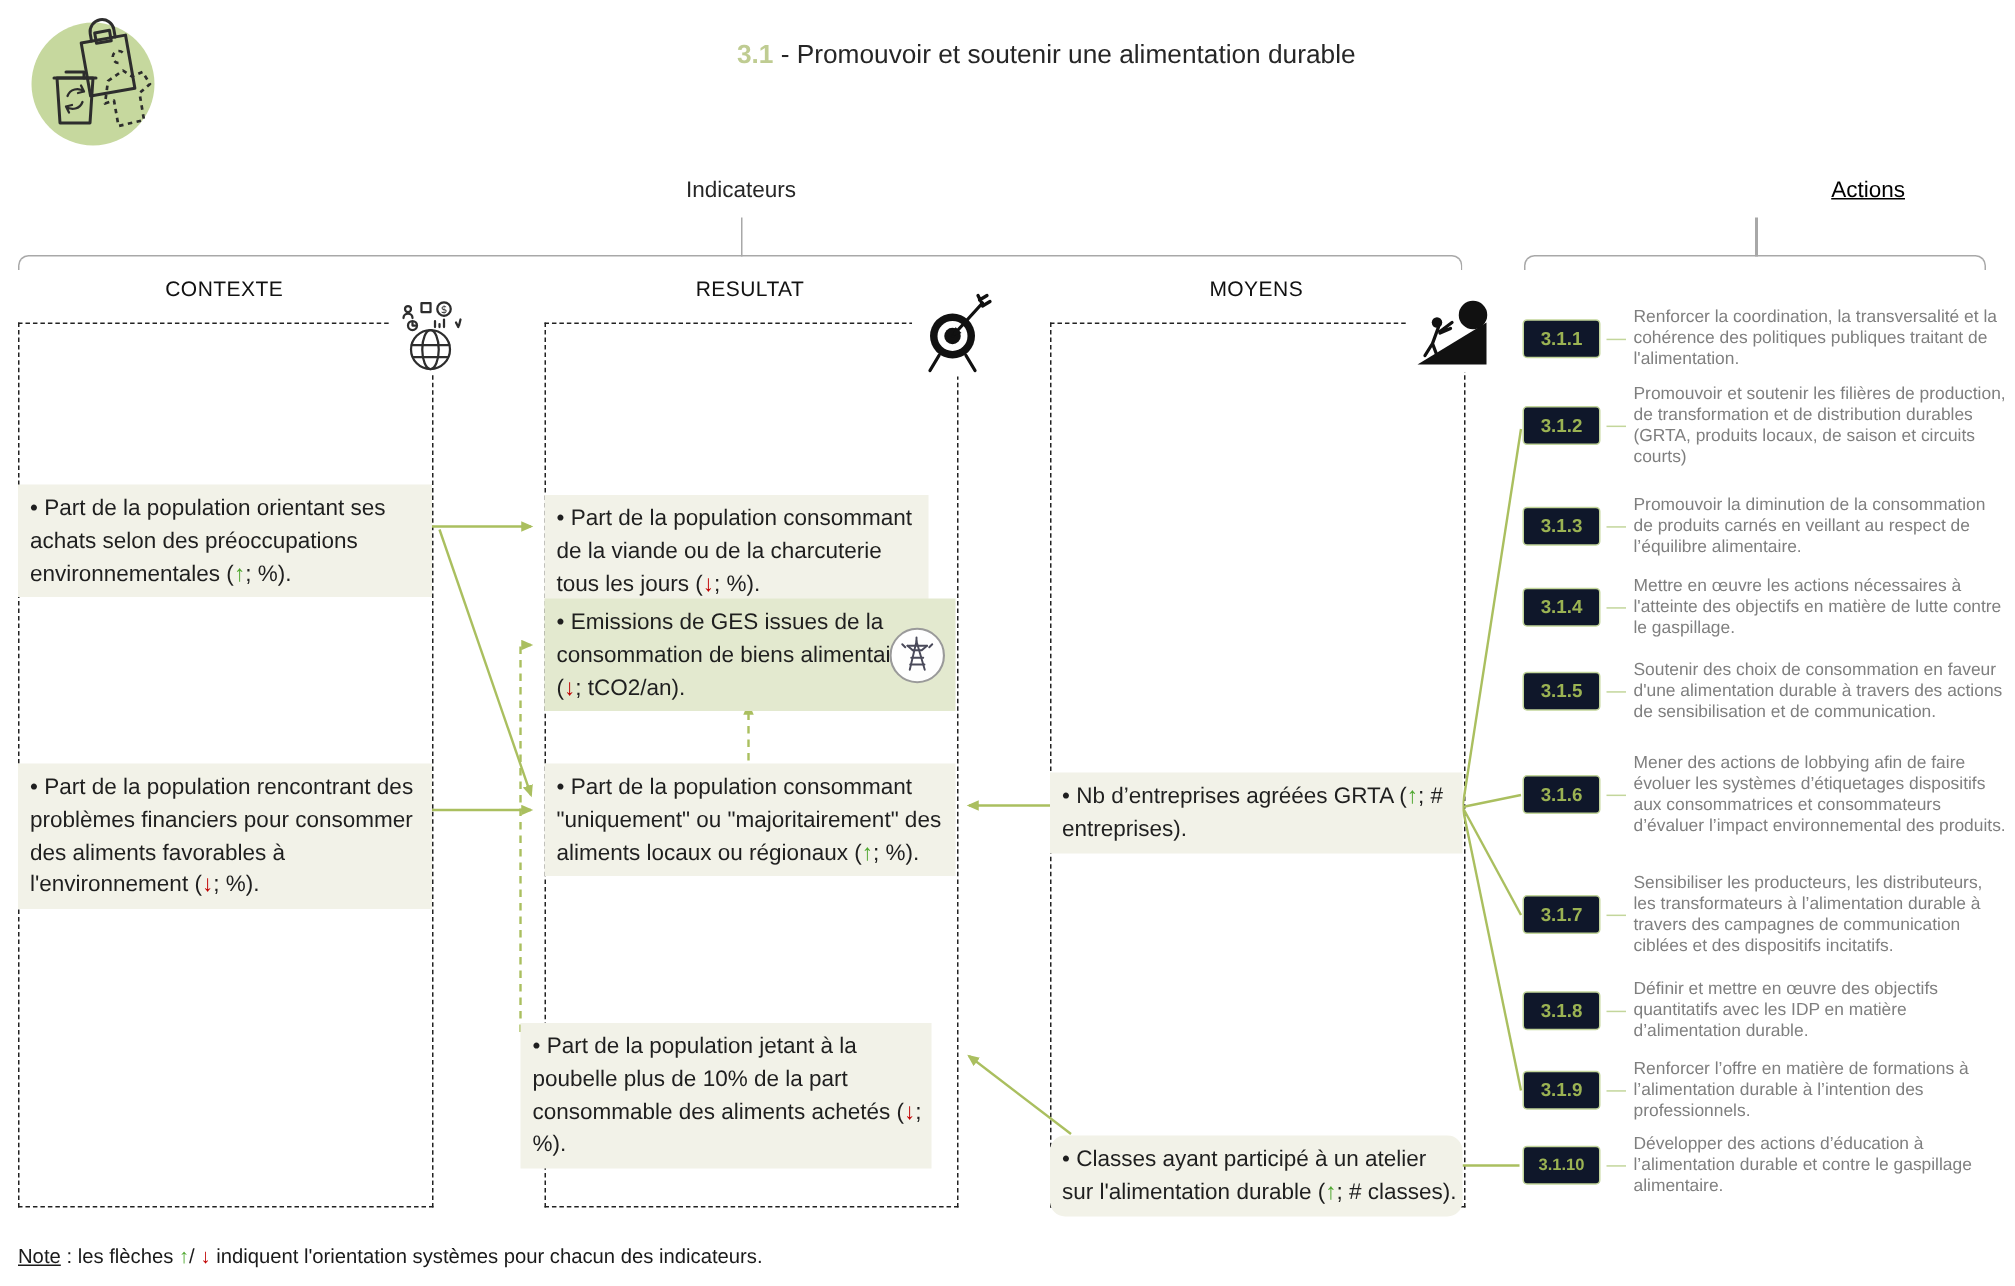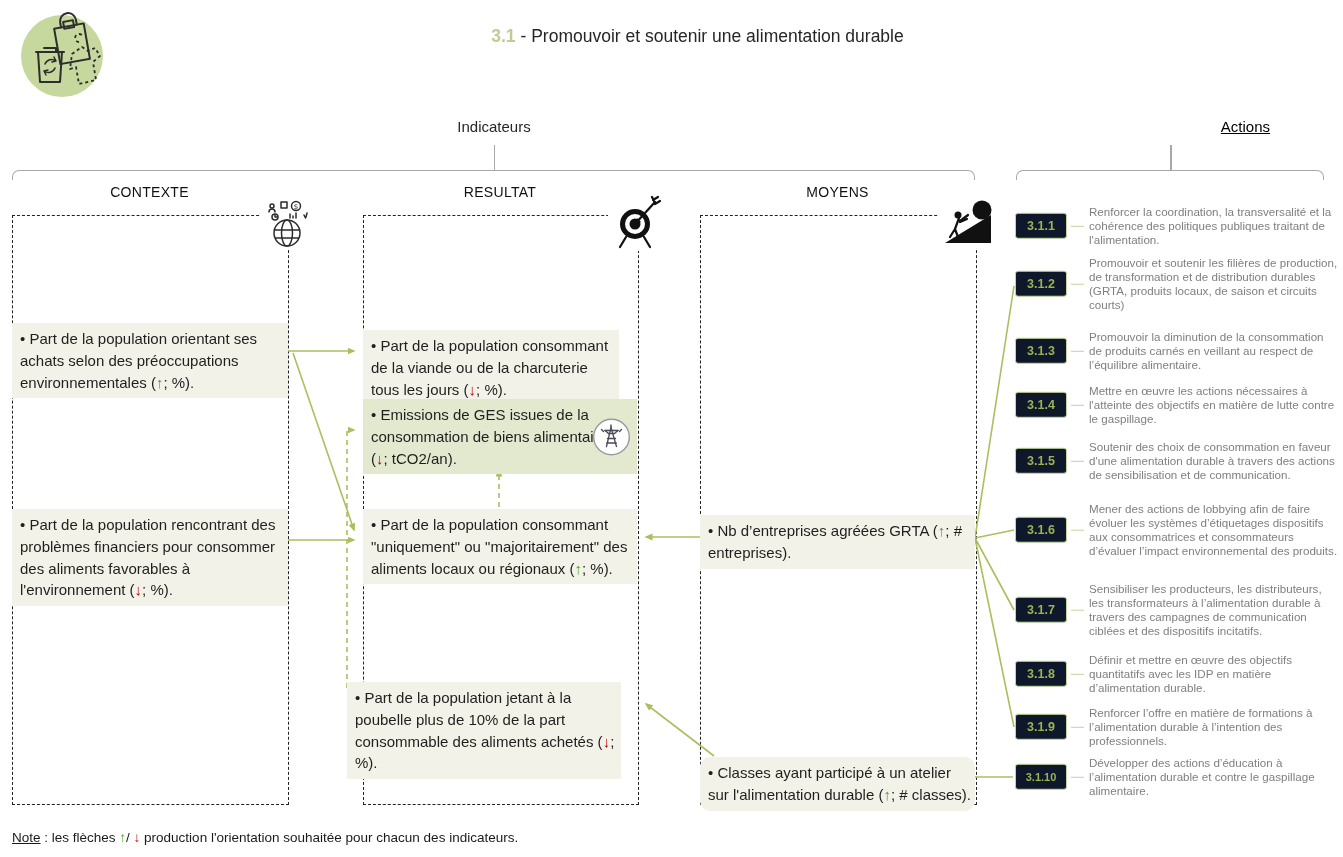--- a/index.html
+++ b/index.html
@@ -253,16 +253,16 @@
         <div class="action-text">Renforcer l’offre en matière de formations à l’alimentation durable à l’intention des professionnels.</div>
       </div>
       <div class="action-row" style="top: 777px;">
         <div class="action-num" style="font-size: 11px;">3.1.10</div>
         <div class="action-dash"></div>
         <div class="action-text">Développer des actions d’éducation à l’alimentation durable et contre le gaspillage alimentaire.</div>
       </div>
     </div>
 
   <div class="note">
-    <span class="u">Note</span><span> : les flèches </span><span class="arr up">↑</span><span>/ </span><span class="arr down">↓</span><span> production l'orientation souhaitée pour chacun des indicateurs.</span>
+    <span class="u">Note</span><span> : les flèches </span><span class="arr up">↑</span><span>/ </span><span class="arr down">↓</span><span> indiquent l'orientation systèmes pour chacun des indicateurs.</span>
   </div>
 
 </div>
 
 </body></html>

